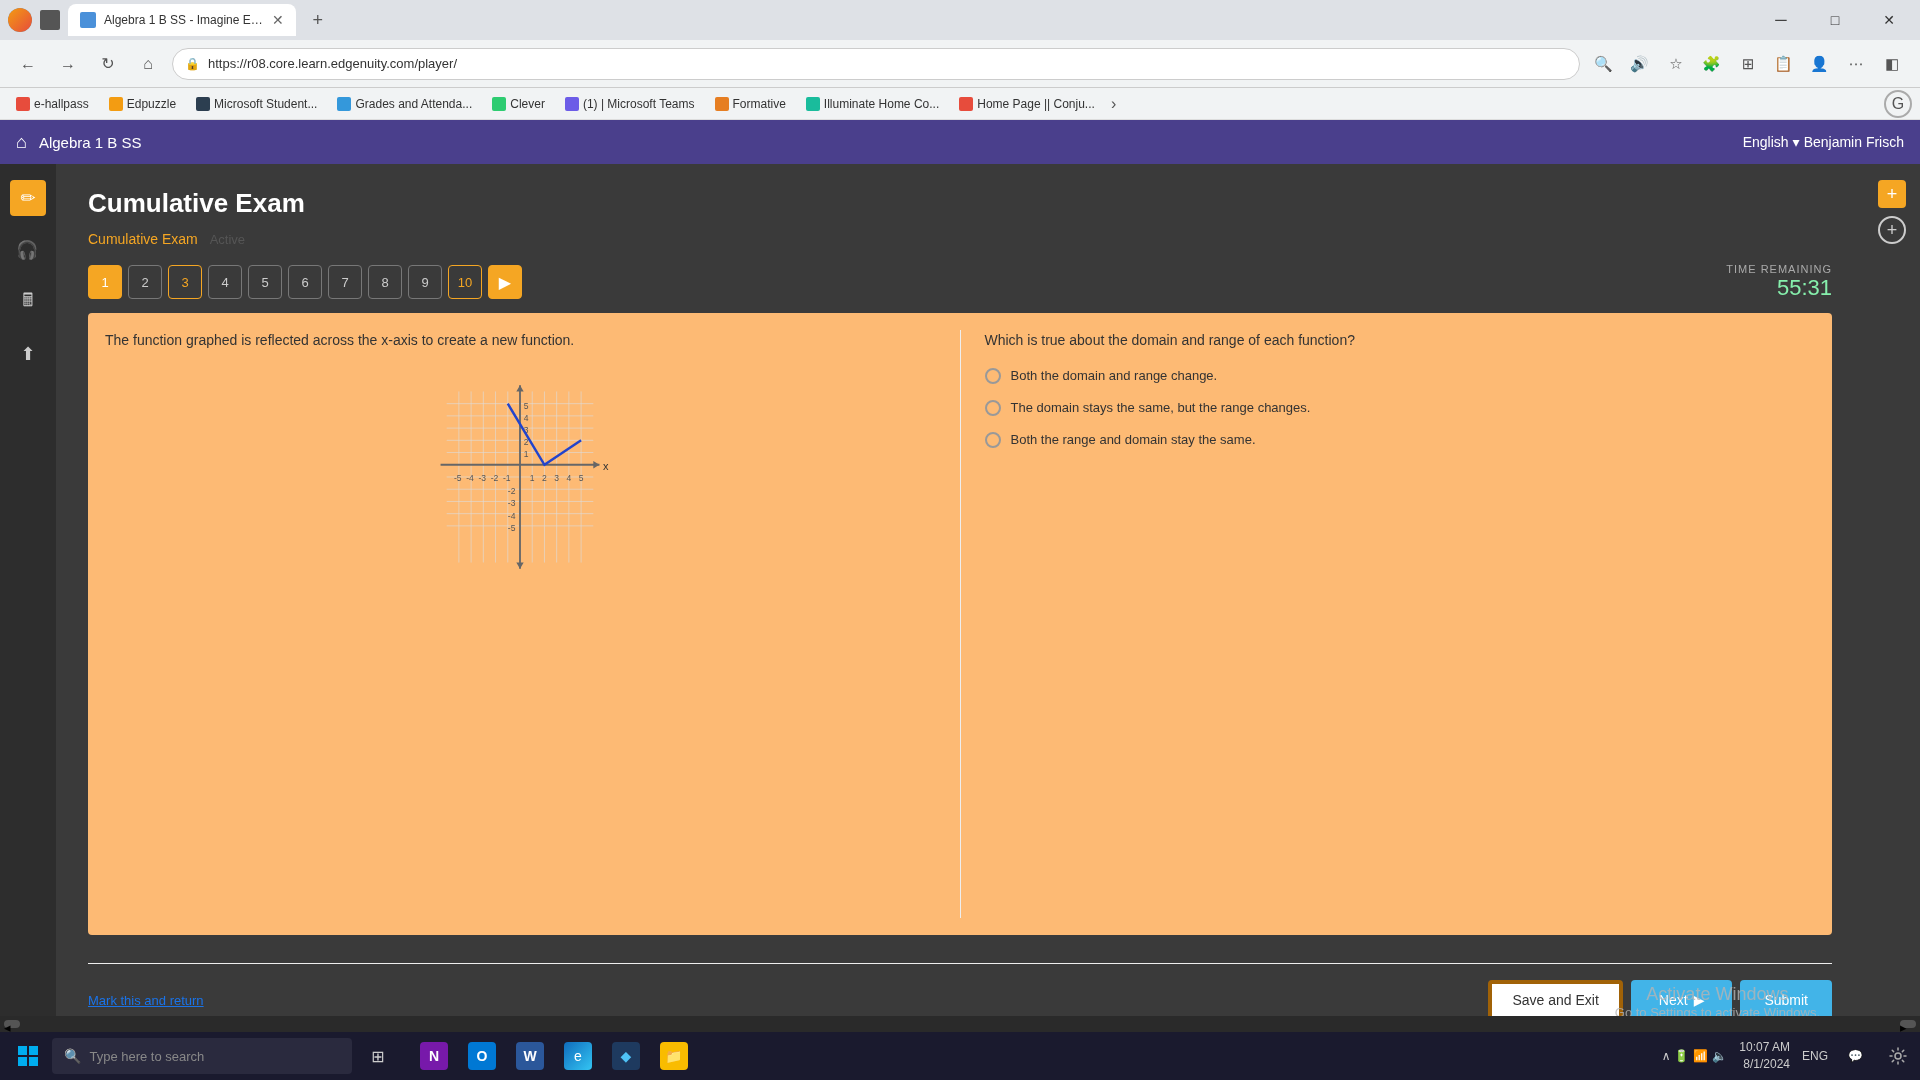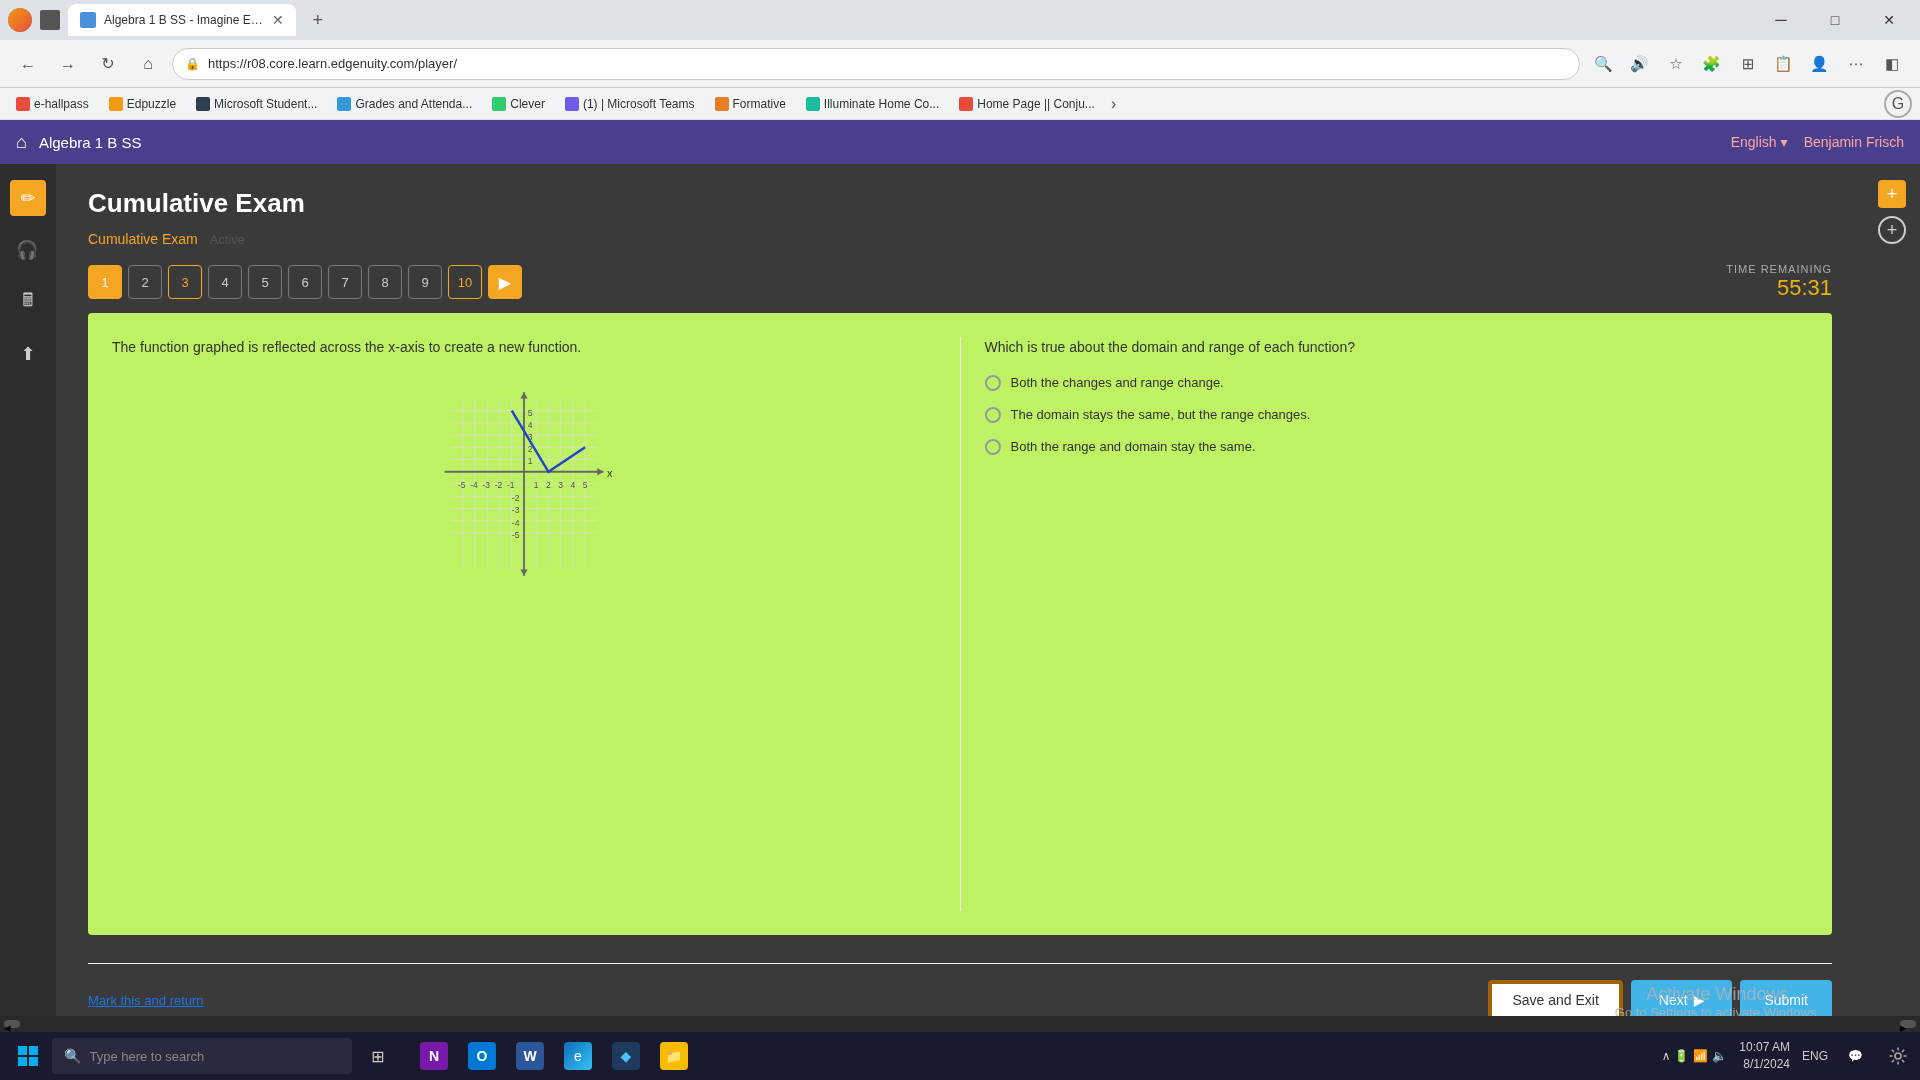--- a/index.html
+++ b/index.html
@@ -35,21 +35,21 @@
       display: flex; align-items: center; gap: 4px; padding: 2px 8px; border-radius: 4px; cursor: pointer; font-size: 12px; color: #333; white-space: nowrap;
     }
     .bookmark-icon { width: 14px; height: 14px; border-radius: 2px; flex-shrink: 0; }
 
     
     .app-header {
       height: 44px; background: #4a3f8c; display: flex; align-items: center; padding: 0 16px; gap: 12px;
     }
     .app-header .home-icon { color: #fff; font-size: 18px; cursor: pointer; }
     .app-title { color: #fff; font-size: 15px; font-weight: 500; flex: 1; }
-    .header-right { display: flex; align-items: center; gap: 16px; color: #fca5a5; font-size: 14px; }
+    .header-right { display: flex; align-items: center; gap: 4px; color: #ffffff; font-size: 14px; }
     .language-selector { display: flex; align-items: center; gap: 4px; cursor: pointer; }
     .plus-btn-header { width: 28px; height: 28px; background: #f5a623; border-radius: 4px; display: flex; align-items: center; justify-content: center; color: #fff; font-size: 18px; cursor: pointer; }
     .plus-btn-side { width: 28px; height: 28px; border-radius: 50%; border: 2px solid #ccc; display: flex; align-items: center; justify-content: center; color: #ccc; font-size: 18px; cursor: pointer; }
 
     
     .main-area {
       display: flex; height: calc(1080px - 40px - 36px - 48px - 32px - 44px); background: #3a3a3a;
     }
 
     
@@ -73,25 +73,25 @@
     .question-nav { display: flex; align-items: center; gap: 6px; margin-top: 4px; }
     .q-btn {
       width: 34px; height: 34px; border-radius: 4px; display: flex; align-items: center; justify-content: center;
       font-size: 13px; font-weight: 500; cursor: pointer; border: 1px solid #777; color: #ccc; background: transparent;
     }
     .q-btn.current { background: #f5a623; color: #fff; border-color: #f5a623; }
     .q-btn.answered { background: transparent; border-color: #f5a623; color: #f5a623; }
     .q-btn.nav-arrow { background: #f5a623; color: #fff; border-color: #f5a623; font-size: 16px; }
     .time-display { margin-left: auto; text-align: right; }
     .time-label { color: #aaa; font-size: 11px; letter-spacing: 1px; }
-    .time-value { color: #eab308; font-size: 22px; font-weight: 300; }
+    .time-value { color: #86efac; font-size: 22px; font-weight: 300; }
 
     
     .question-card {
-      background: #bef264; border-radius: 4px; padding: 24px; display: flex; gap: 24px; flex: 1; min-height: 0;
+      background: #fdba74; border-radius: 4px; padding: 17px; display: flex; gap: 24px; flex: 1; min-height: 0;
     }
     .question-left { flex: 1; }
     .question-right { flex: 1; }
     .question-text { font-size: 14px; color: #333; line-height: 1.5; margin-bottom: 16px; }
     .question-text-right { font-size: 14px; color: #333; line-height: 1.5; margin-bottom: 16px; }
 
     
     .graph-container { display: flex; justify-content: center; align-items: center; }
 
     
@@ -347,21 +347,21 @@
         </div>
       </div>
 
       <div style="width:1px;background:#eee;"></div>
 
       <div class="question-right">
         <p class="question-text-right">Which is true about the domain and range of each function?</p>
 
         <div class="radio-option">
           <div class="radio-circle"></div>
-          <span class="radio-label">Both the changes and range change.</span>
+          <span class="radio-label">Both the domain and range change.</span>
         </div>
         <div class="radio-option">
           <div class="radio-circle"></div>
           <span class="radio-label">The domain stays the same, but the range changes.</span>
         </div>
         <div class="radio-option">
           <div class="radio-circle"></div>
           <span class="radio-label">Both the range and domain stay the same.</span>
         </div>
       </div>

